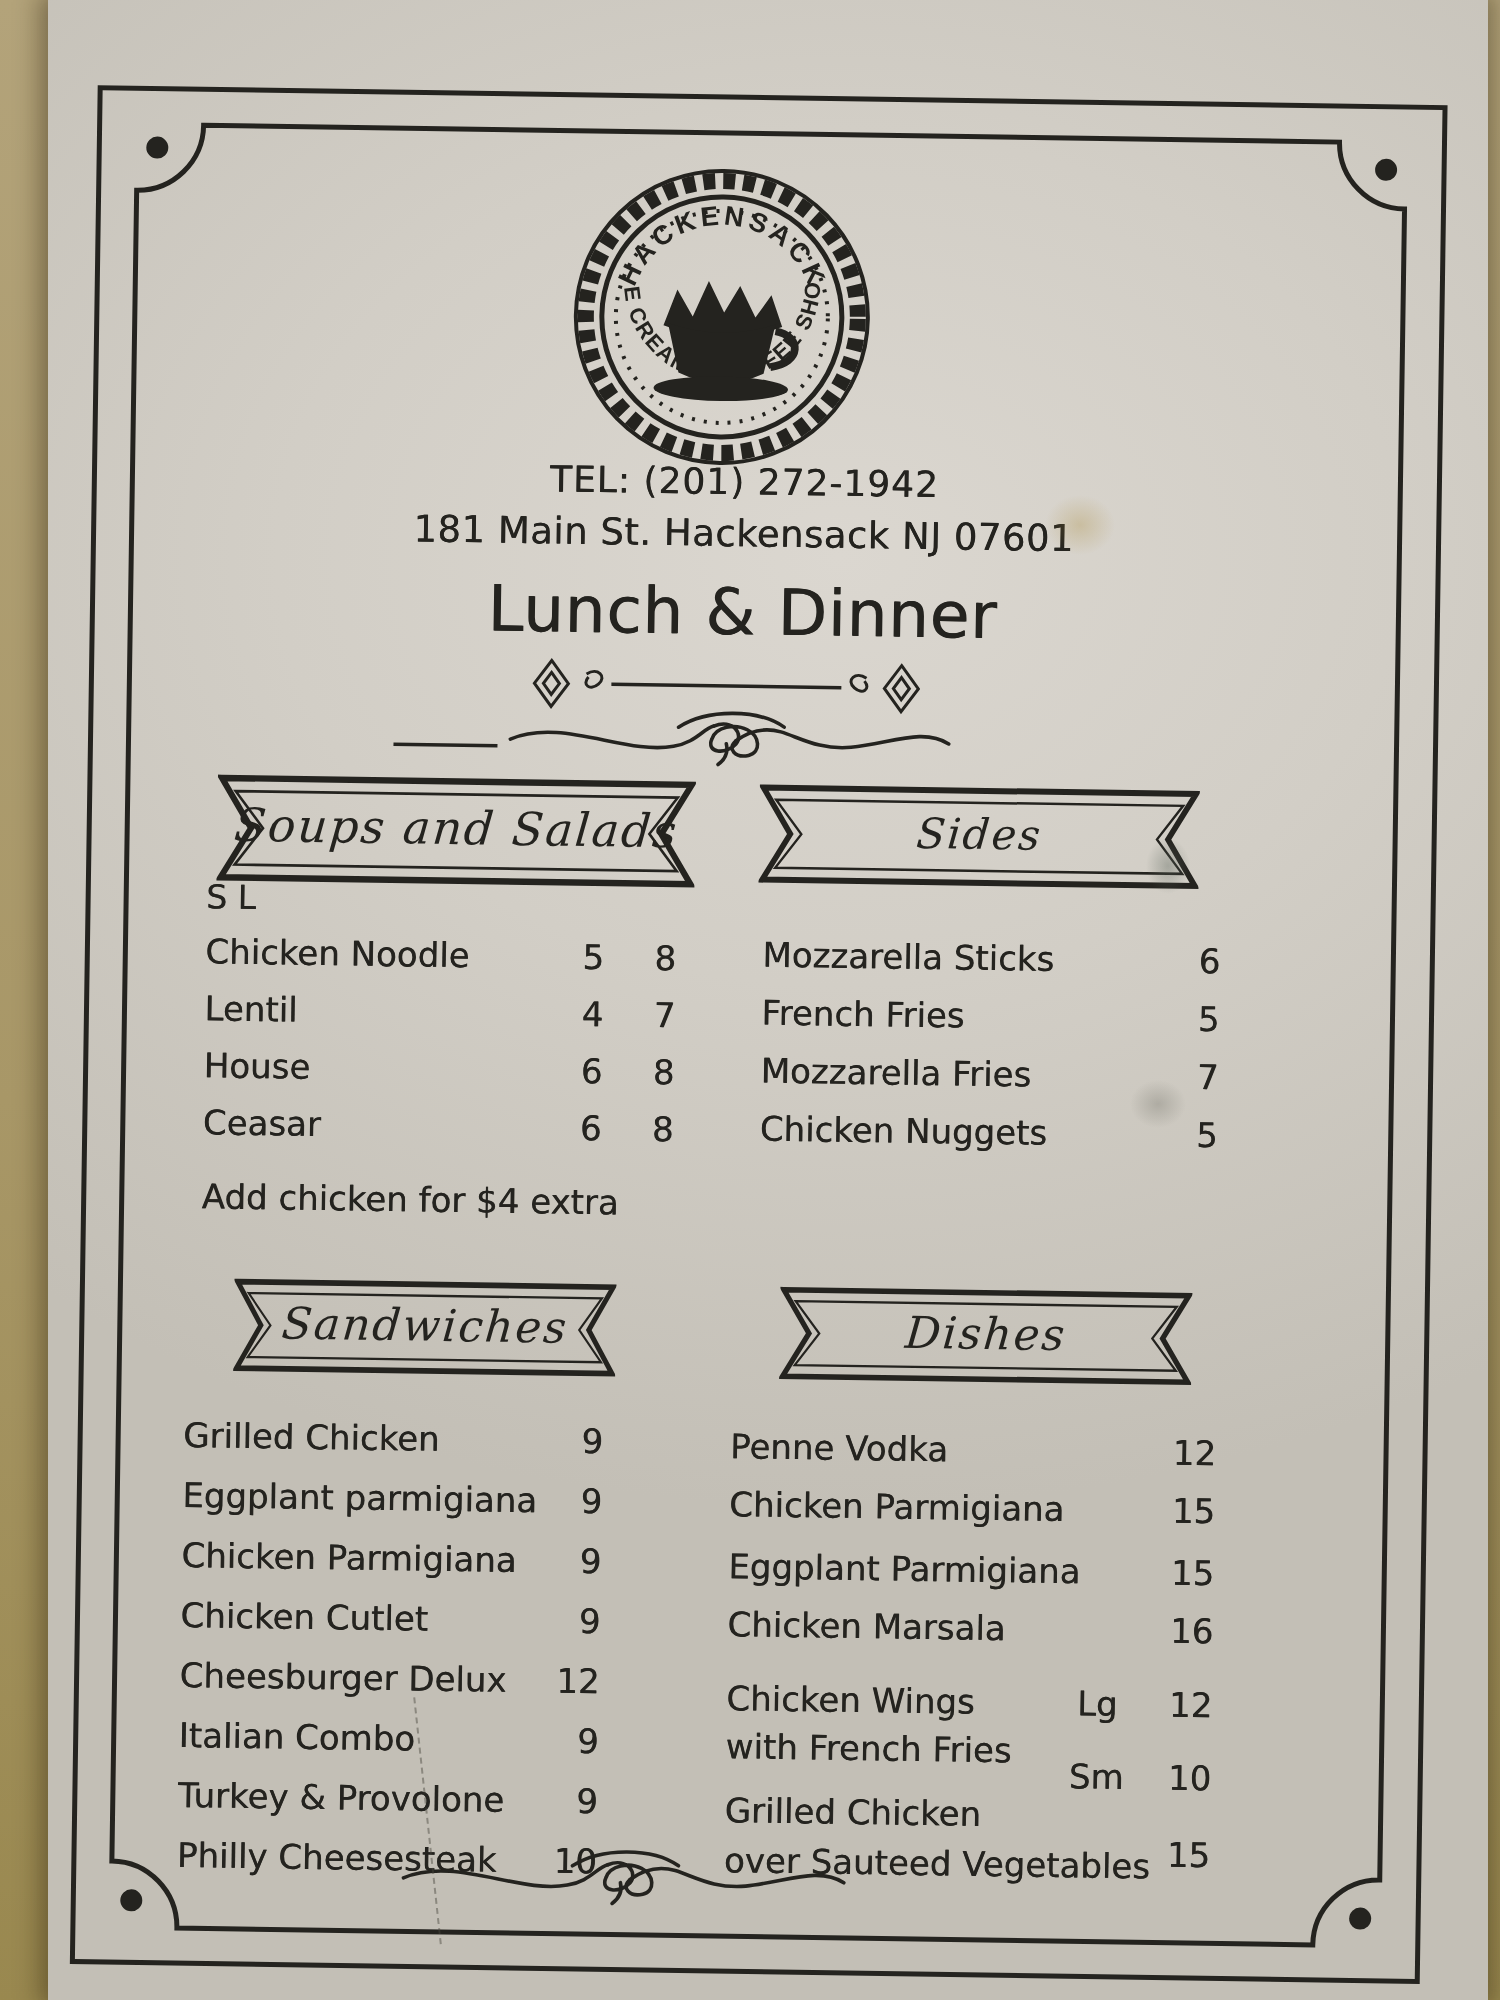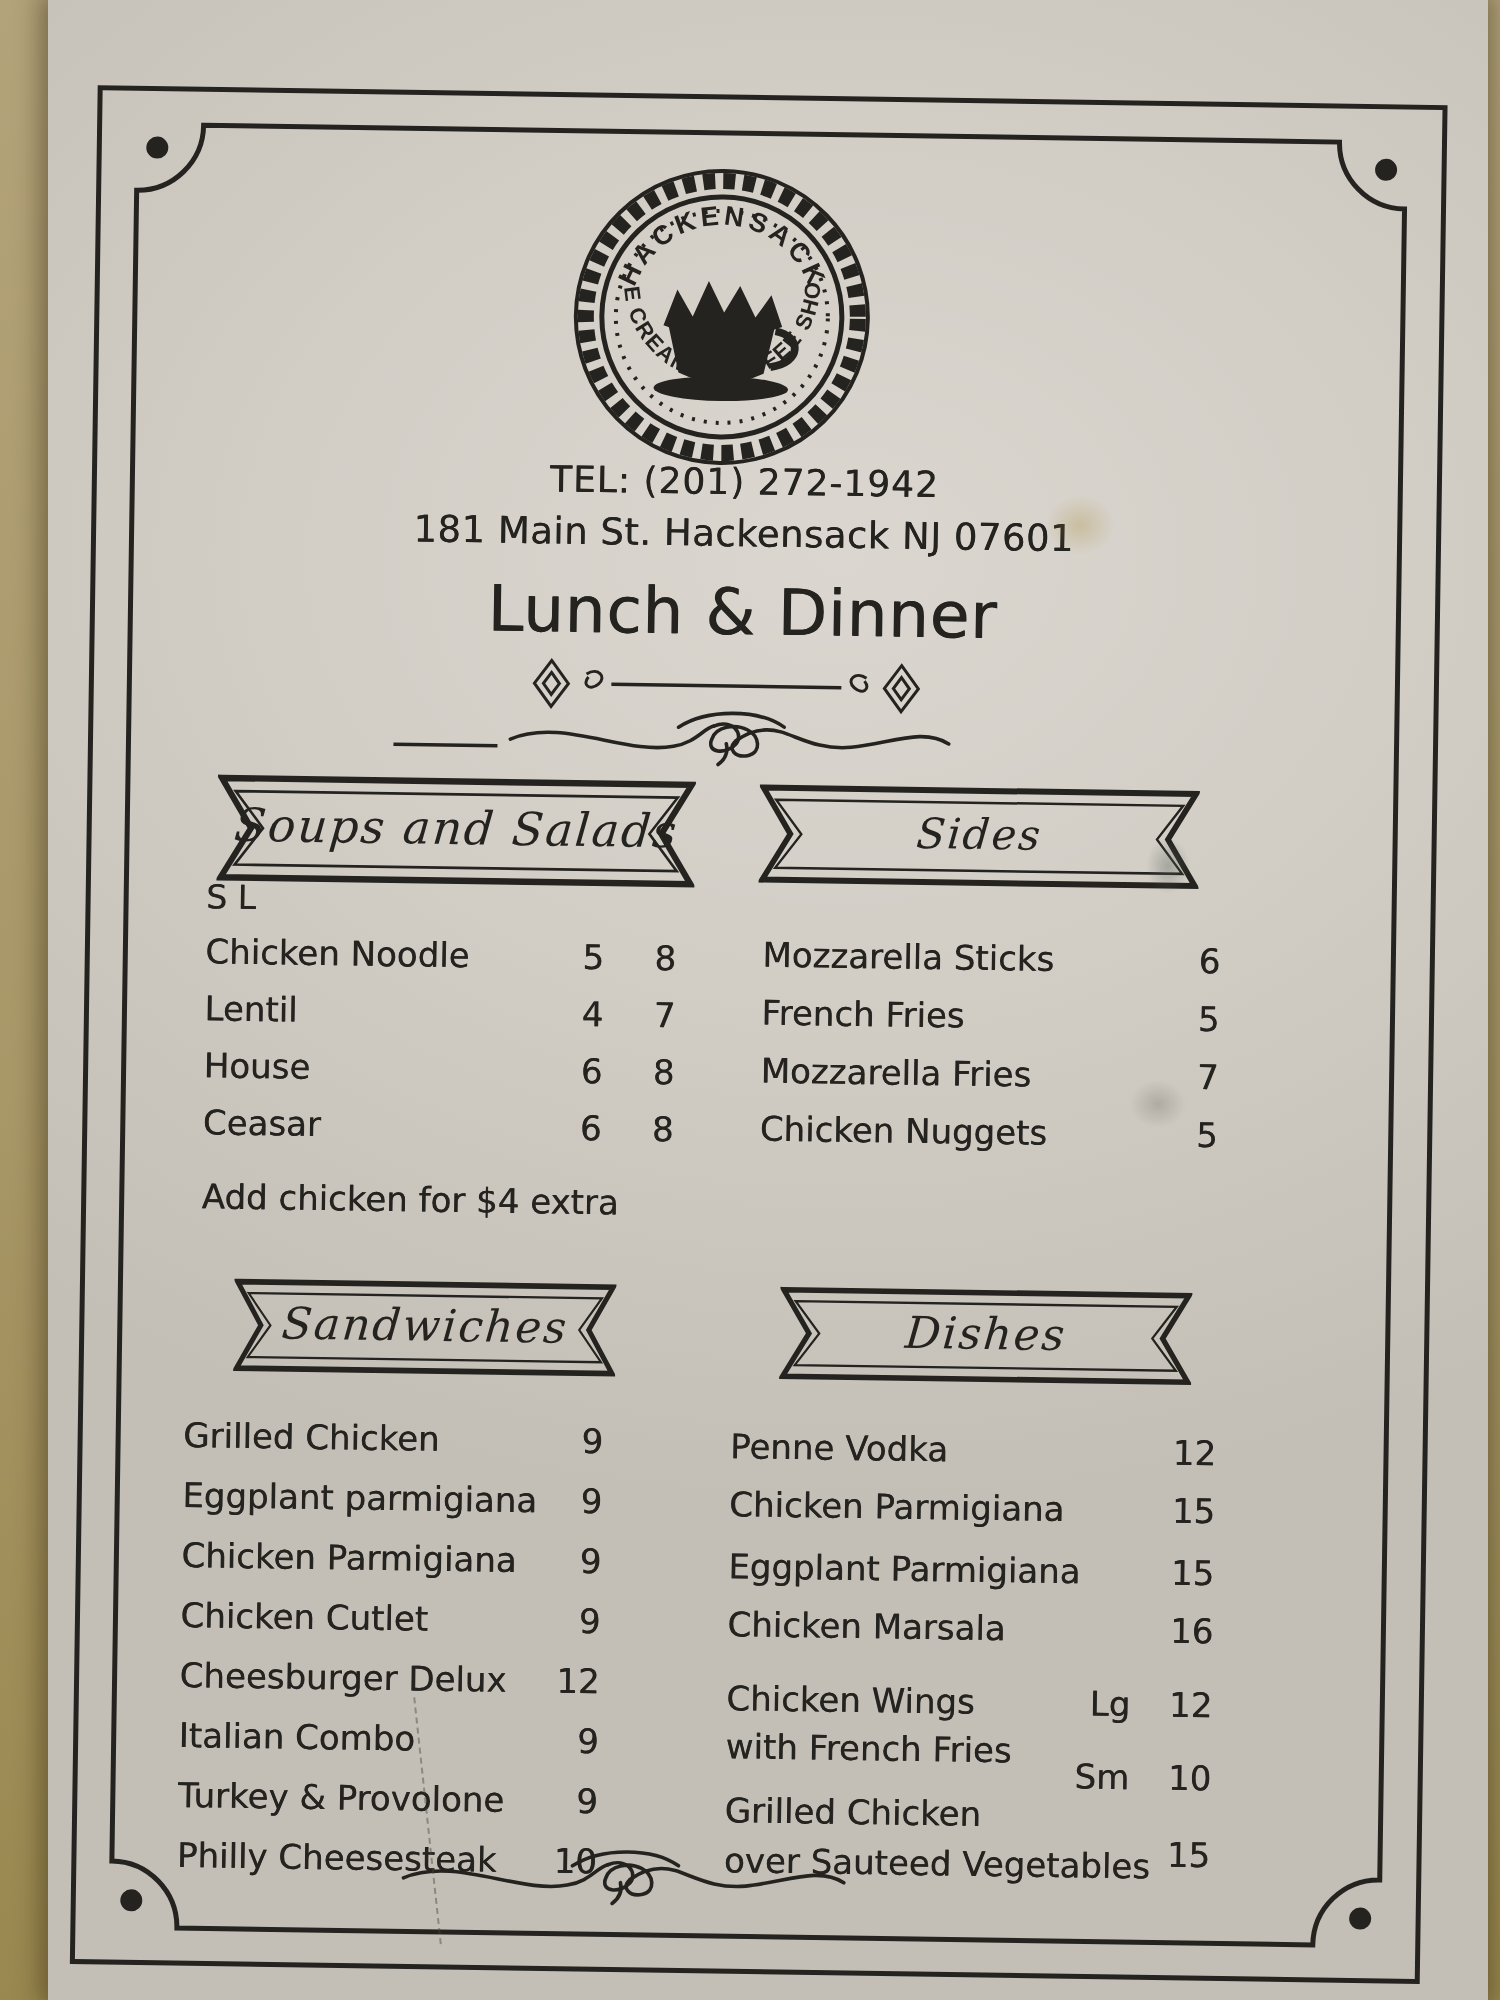--- a/index.html
+++ b/index.html
@@ -27,21 +27,21 @@
   .soups .row,.soups .sl-head{grid-template-columns:352px 72px 72px;height:57px;}
   .sl-head{font-size:33px;}
   .sl-head span{text-align:center;}
   .soups .p{text-align:center;}
   .sides .row{grid-template-columns:1fr 64px;height:58px;}
   .sides .pr{text-align:right;padding-right:8px;}
   .sand .row{grid-template-columns:1fr 64px;height:60px;}
   .sand .pr{text-align:right;padding-right:4px;}
   .dish .row{grid-template-columns:338px 66px 88px;height:58px;}
   .dish .pr{text-align:right;padding-right:6px;}
-  .dish .sz{text-align:right;}
+  .dish .sz{text-align:center;}
   .nm{white-space:nowrap;}
   .note{margin-top:17px;white-space:nowrap;}
   .h48{height:48px!important;}
   .h50{height:50px!important;}
   .mt4{margin-top:4px;}
   .mt6{margin-top:6px;}
   .mt16{margin-top:16px;}
   .shift{transform:translateY(25px);}
   .up{transform:translateY(-12px);}
   

